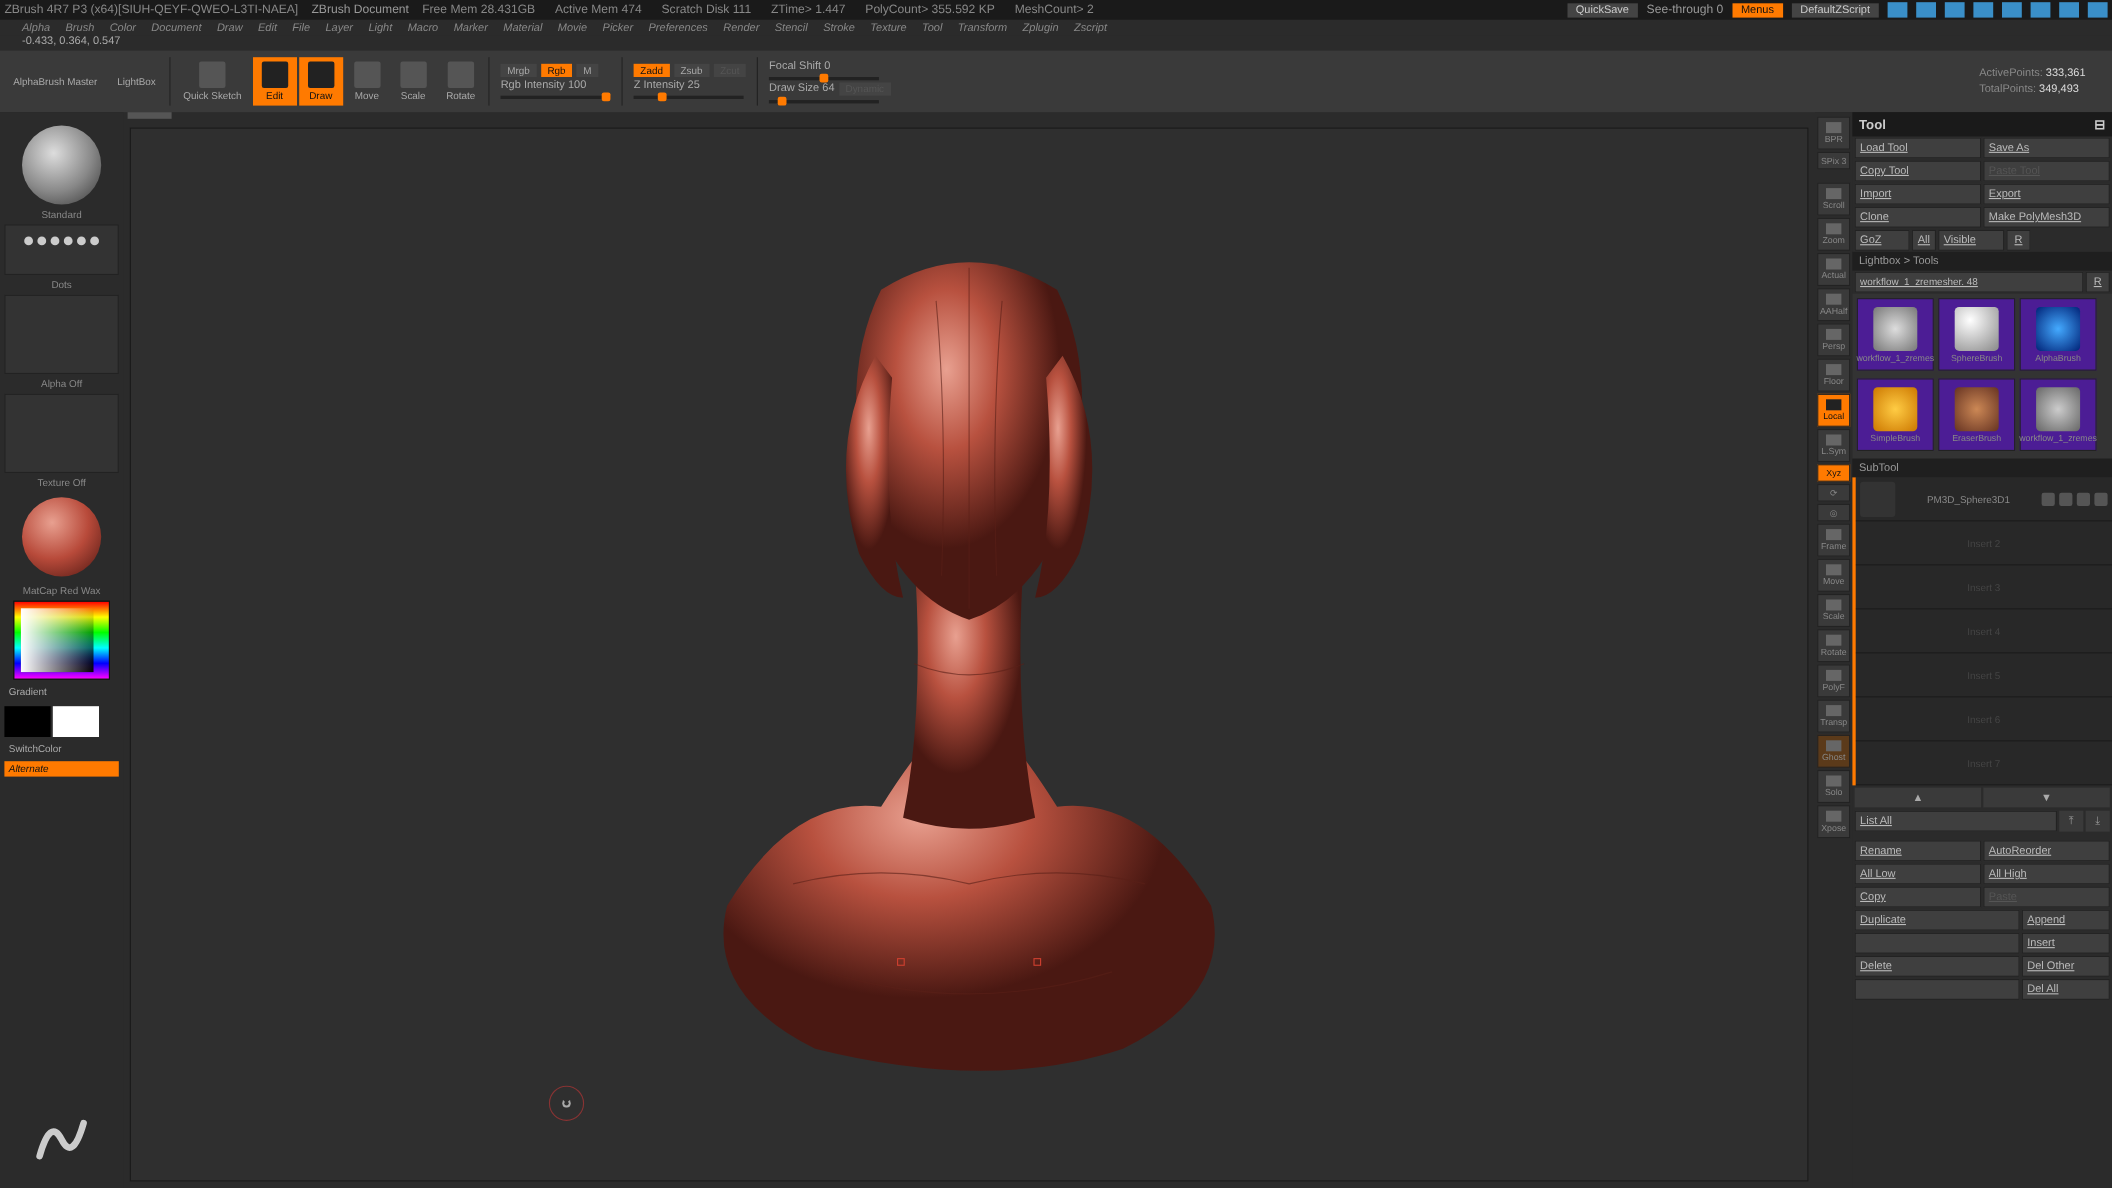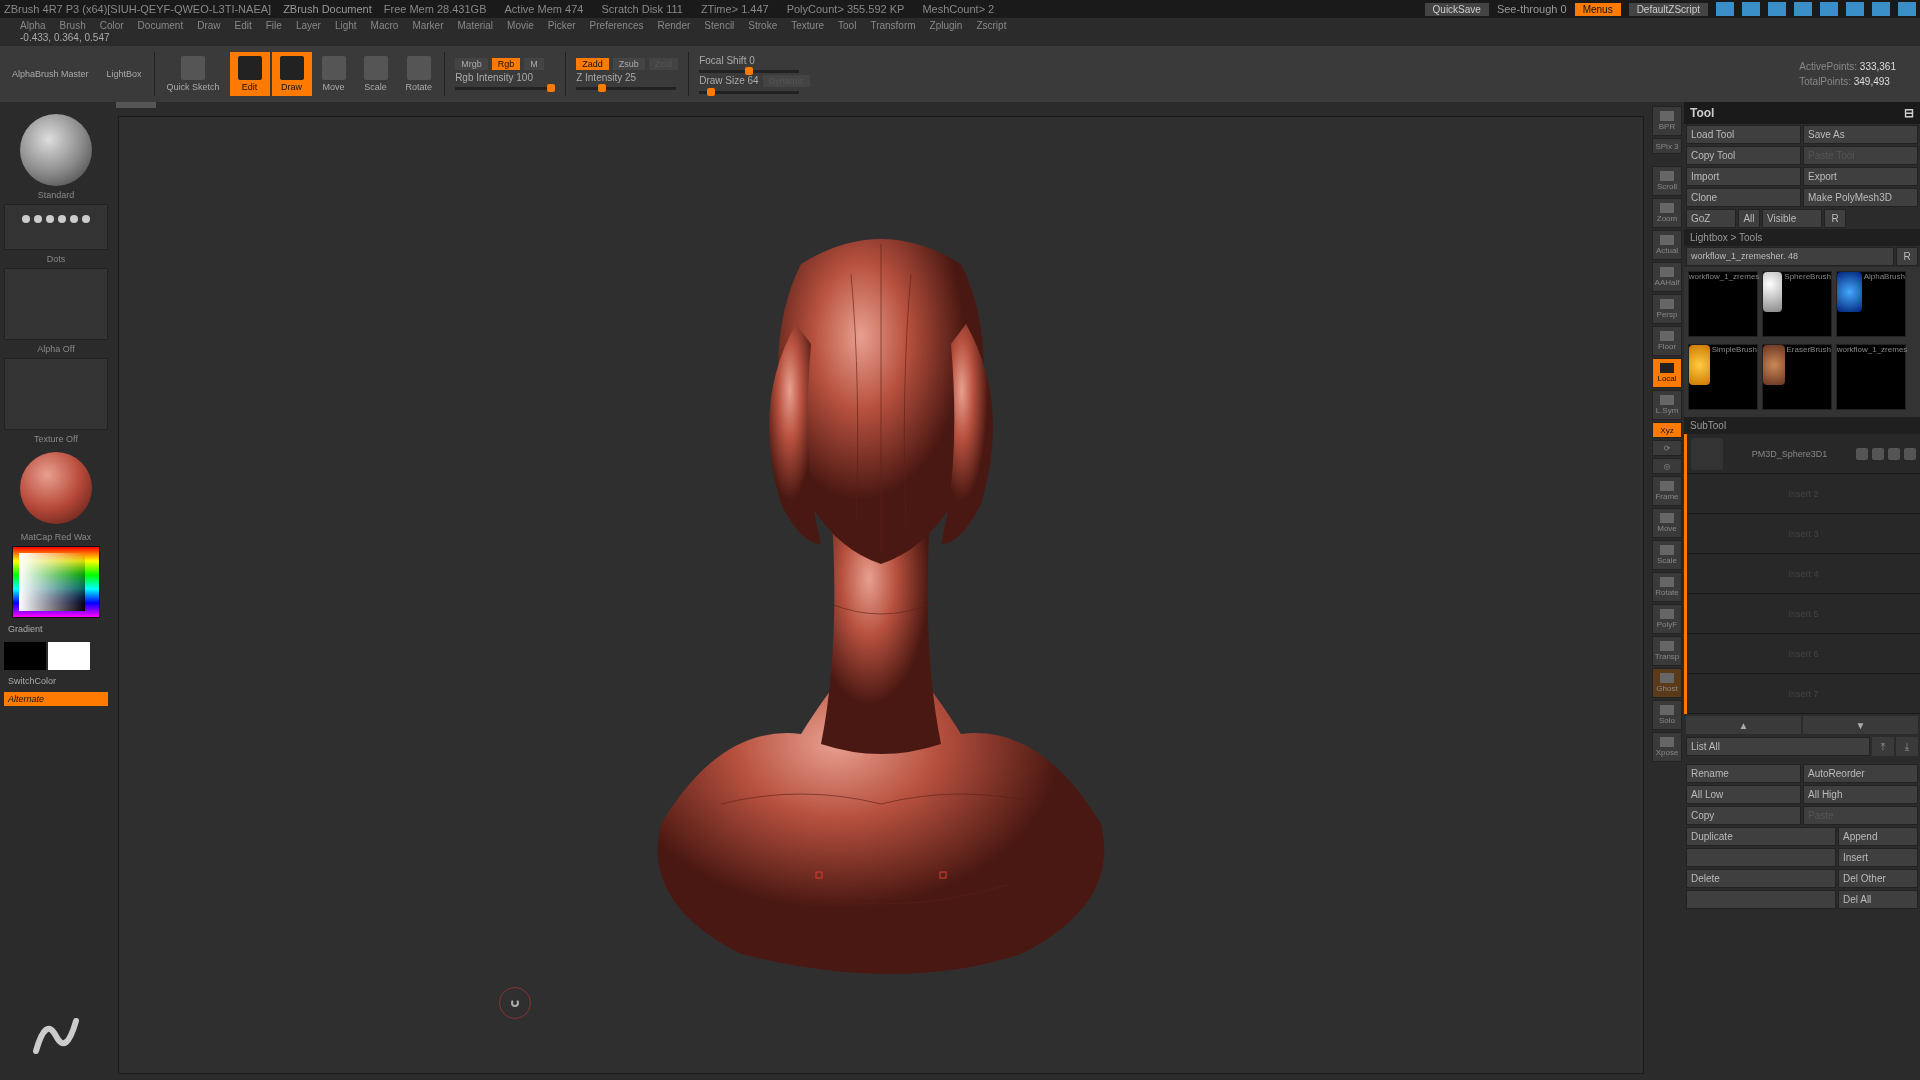--- a/index.html
+++ b/index.html
@@ -8,21 +8,21 @@
 
 .titlebar { height:18px; background:#1a1a1a; display:flex; align-items:center; padding:0 4px; gap:12px; font-size:11px; }
 .titlebar .left { color:#888; }
 .titlebar .center { flex:1; display:flex; gap:18px; color:#888; }
 .titlebar .right { display:flex; gap:8px; align-items:center; }
 .titlebar .btn { background:#ff7a00; color:#111; padding:1px 8px; font-size:10px; }
 .titlebar .btn2 { background:#444; color:#ccc; padding:1px 8px; font-size:10px; }
 .titlebar .winbtn { width:18px; height:14px; background:#3a8fc8; }
 
 
-.menubar { height:14px; background:#2b2b2b; display:flex; gap:14px; padding:0 20px; font-size:10px; color:#888; align-items:center; }
+.menubar { height:14px; background:#2b2b2b; display:flex; gap:14px; padding:0 20px; font-size:10px; color:#888; align-items:center;font-style:italic; }
 
 
 .coords { height:14px; padding:0 20px; font-size:10px; color:#aaa; }
 
 
 .shelf { height:56px; background:#3a3a3a; display:flex; align-items:center; gap:2px; padding:0 4px; }
 .shelf .block { display:flex; flex-direction:column; align-items:center; justify-content:center; padding:4px 8px; color:#aaa; font-size:9px; gap:2px; }
 .shelf .block.active { background:#ff7a00; color:#111; }
 .shelf .icon { width:24px; height:24px; background:#555; border-radius:2px; }
 .shelf .block.active .icon { background:#222; }
@@ -63,26 +63,26 @@
 
 .rightstrip { width:34px; background:#2b2b2b; display:flex; flex-direction:column; gap:2px; padding:4px 2px; }
 .rbtn { width:30px; height:30px; background:#3a3a3a; border:1px solid #222; font-size:8px; color:#888; display:flex; flex-direction:column; align-items:center; justify-content:center; gap:1px;}
 .rbtn.active { background:#ff7a00; color:#111; }
 .rbtn .ico { width:14px; height:10px; background:#666; }
 .rbtn.active .ico{background:#222;}
 
 .rightpanel { width:236px; background:#2b2b2b; display:flex; flex-direction:column; font-size:10px; }
 .rphead { height:22px; background:#1a1a1a; display:flex; align-items:center; padding:0 6px; color:#ccc; font-size:12px; font-weight:bold;}
 .rprow { display:flex; gap:2px; padding:1px 2px; }
-.rpbtn { flex:1; background:#3f3f3f; padding:3px 4px; color:#bbb; text-align:left; border:1px solid #222; font-size:10px;}
+.rpbtn { flex:1; background:#3f3f3f; padding:3px 4px; color:#bbb; text-align:left; border:1px solid #222; font-size:10px;text-decoration:underline;}
 .rpbtn.dim{color:#555;}
 .rpbtn.sm{flex:0 0 22px; text-align:center;}
 .sectionlabel { background:#1f1f1f; padding:3px 6px; color:#999; font-size:10px; }
 .palettebox { background:#333; padding:4px; display:flex; flex-wrap:wrap; gap:4px; min-height:150px;}
-.toolthumb { width:70px; height:66px; background:#000000; border:1px solid #222; display:flex; flex-direction:row; align-items:flex-start; justify-content:center; font-size:8px; color:#888; gap:2px;}
+.toolthumb { width:70px; height:66px; background:#4c1d95; border:1px solid #222; display:flex; flex-direction:column; align-items:center; justify-content:center; font-size:8px; color:#888; gap:2px;}
 .toolthumb .timg{width:40px;height:40px;background:#555;border-radius:4px;}
 .subtoollist { background:#282828; max-height:360px; overflow:hidden; border-left:3px solid #ff7a00;}
 .strow { display:flex; align-items:center; height:40px; border-bottom:1px solid #1a1a1a; padding:0 4px; gap:4px;}
 .strow .timg2{width:32px;height:32px;background:#444;border-radius:3px;}
 .strow .lbl{flex:1;font-size:9px;color:#888;text-align:center;}
 .strow .tog{width:12px;height:12px;background:#555;border-radius:2px;}
 .strow.dim .lbl{color:#444;}
 .arrowbtns{display:flex;gap:2px;padding:2px;}
 .arrowbtns .ab{flex:1;background:#3a3a3a;height:18px;display:flex;align-items:center;justify-content:center;color:#aaa;}
 

